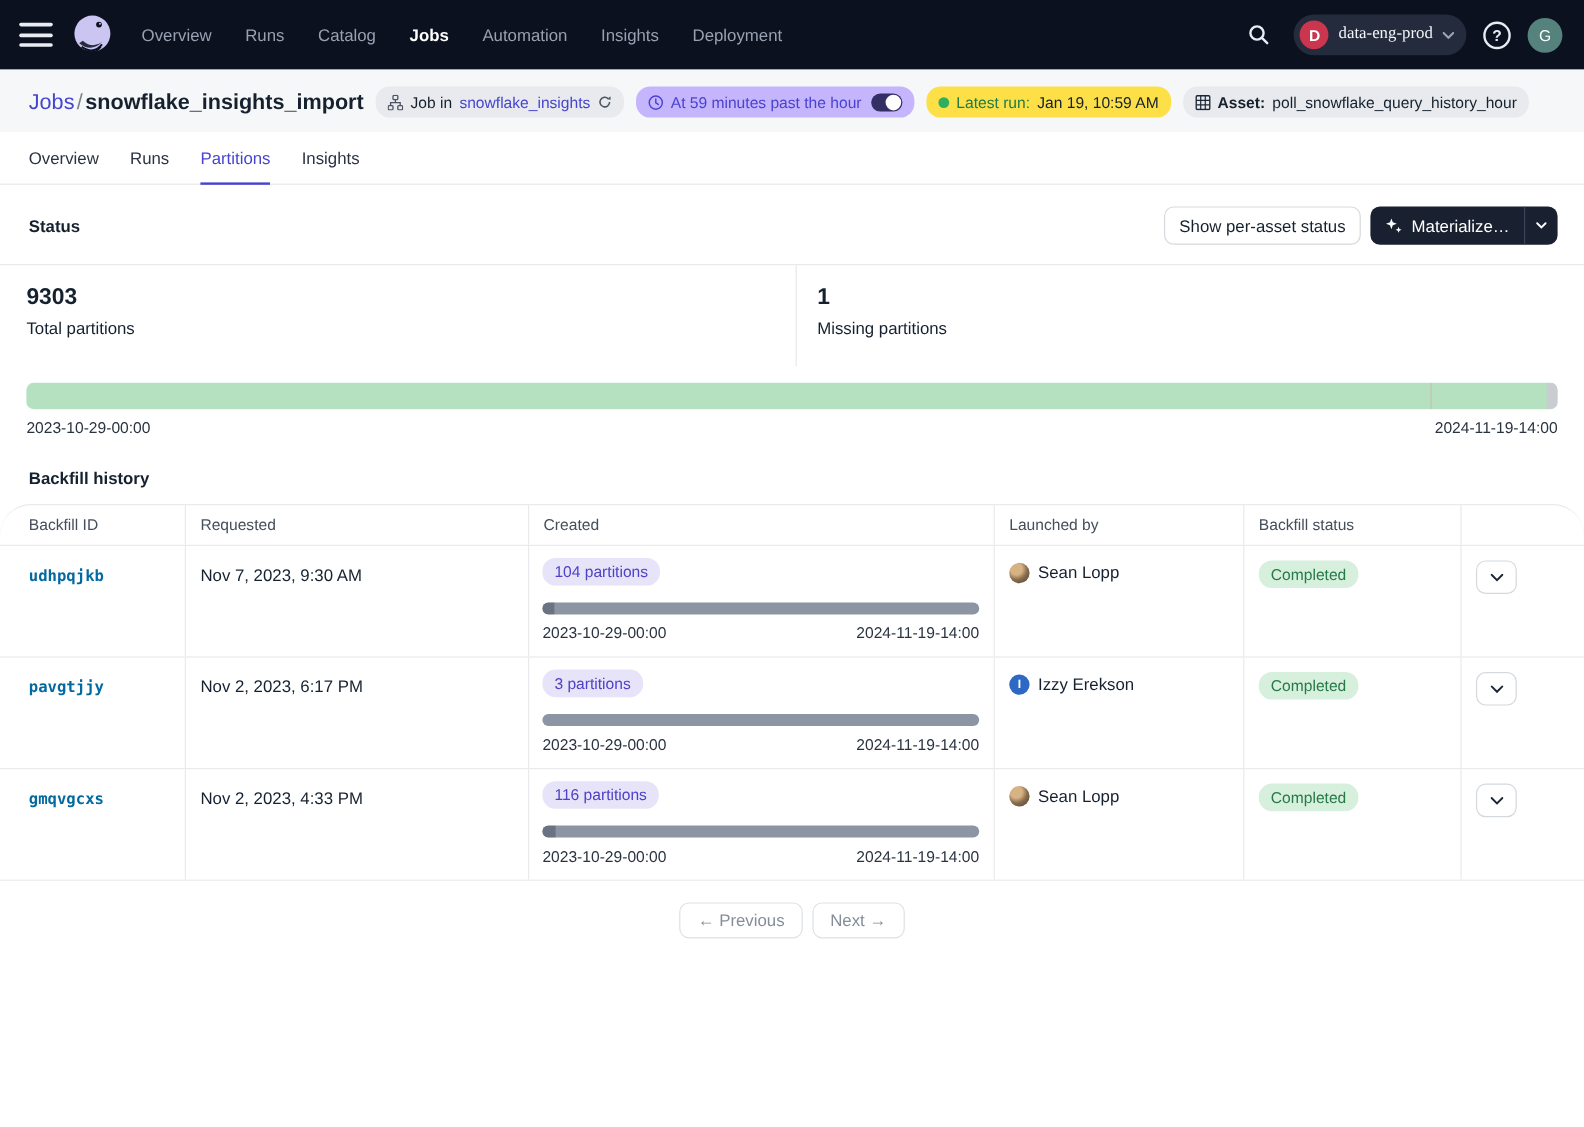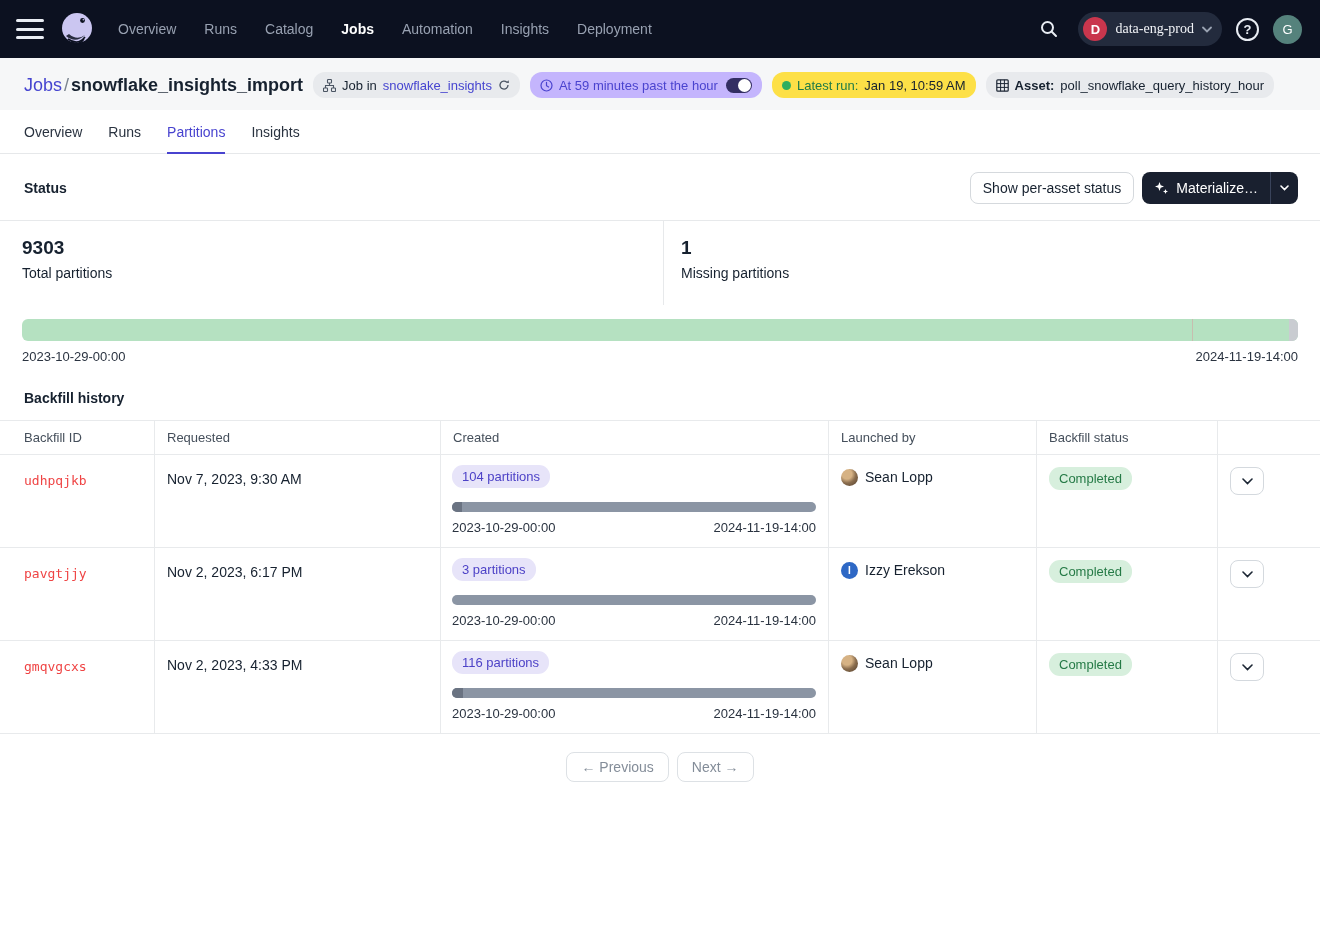--- a/index.html
+++ b/index.html
@@ -60,29 +60,29 @@
   .stat-label { font-size:14px; margin-top:6px; }
 
   .big-bar-wrap { padding:14px 22px 0 22px; }
   .big-bar { height:22px; border-radius:6px; background:#b5e1c1; position:relative; overflow:hidden; }
   .big-bar .divider-line { position:absolute; left:91.7%; top:0; bottom:0; width:1px; background:rgba(214,160,160,0.55); }
   .big-bar .missing-seg { position:absolute; right:0; top:0; bottom:0; width:9px; background:#c9ccd1; }
   .big-bar-dates { display:flex; justify-content:space-between; font-size:13px; color:#2a3340; margin-top:8px; }
 
   
   .bf-heading { font-size:14px; font-weight:bold; padding:26px 24px 14px 24px; }
-  .bf-table { border-top:1px solid #e8eaec; width:1320px; }
+  .bf-table { border-top:1px solid #e8eaec; width:1320px;border-radius:26px; }
   .bf-row { display:grid; grid-template-columns:155px 286px 388px 208px 181px 1fr; border-bottom:1px solid #e8eaec; }
   .bf-cell { border-right:1px solid #e8eaec; min-width:0; }
   .bf-cell:last-child { border-right:none; }
   .bf-head .bf-cell { font-size:13px; color:#454f5b; padding:9px 12px; }
   .bf-head .bf-cell:first-child { padding-left:24px; }
   .bf-body .bf-row { min-height:86px; }
   .cell-id { padding:18px 12px 0 24px; font-family:"DejaVu Sans Mono", monospace; font-size:13px; }
-  .cell-id a { color:#ef4444; text-decoration:none; cursor:pointer; }
+  .cell-id a { color:#0369a1; text-decoration:none; cursor:pointer;font-weight:bold; }
   .cell-created { padding:16px 12px 0 12px; font-size:14px; }
   .cell-req { padding:10px 12px 12px 11px; display:flex; flex-direction:column; }
   .req-pill { align-self:flex-start; background:#e7e4f9; color:#4d42c7; font-size:13px; border-radius:11px; padding:4px 10px; }
   .req-bar { height:10px; border-radius:5px; background:#8b95a4; margin-top:14px; position:relative; overflow:hidden; }
   .req-bar .cap { position:absolute; left:0; top:0; bottom:0; background:#6a7382; }
   .row-0 .cap { width:10px; } .row-1 .cap { width:0; } .row-2 .cap { width:11px; }
   .req-dates { display:flex; justify-content:space-between; font-size:13px; color:#2a3340; margin-top:8px; }
   .cell-launch { padding:14px 12px 0 12px; display:flex; align-items:flex-start; gap:7px; font-size:14px; }
   .avatar-sm { width:17px; height:17px; border-radius:50%; flex:none; margin-top:0px; display:flex; align-items:center; justify-content:center; color:#fff; font-size:10px; font-weight:bold; }
   .avatar-photo { background:radial-gradient(circle at 35% 30%, #d6b284 0 30%, #8a6d4e 55%, #4f3c2b 100%); }

